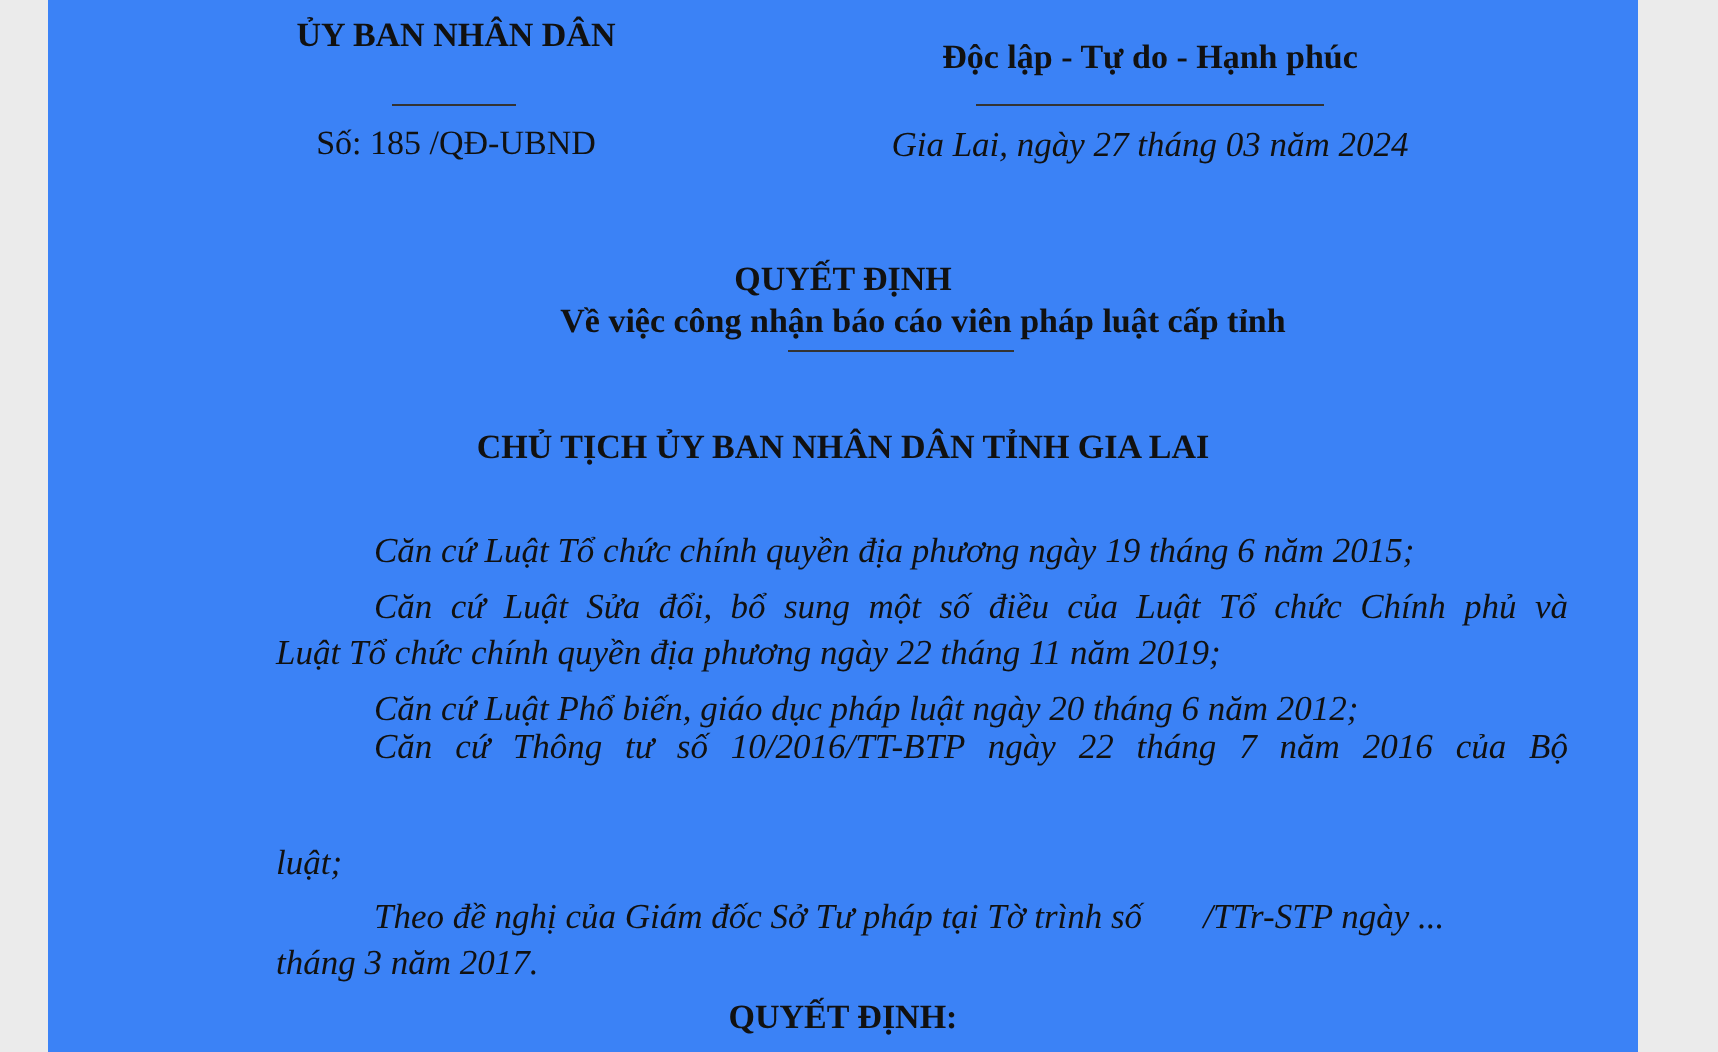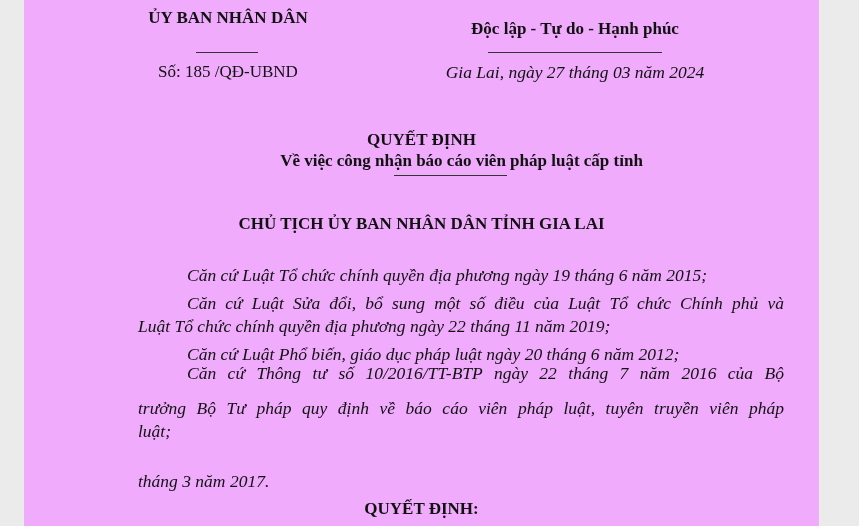--- a/index.html
+++ b/index.html
@@ -5,21 +5,21 @@
   html, body { margin: 0; padding: 0; }
   body {
     width: 859px; height: 526px; overflow: hidden;
     background: #ebebeb;
     font-family: "Liberation Serif", "DejaVu Serif", serif;
     color: #111;
     position: relative;
   }
   .page {
     position: absolute; left: 24px; top: 0; width: 795px; height: 526px;
-    background: #f0abfc;
+    background: #3b82f6;
   }
   .abs { position: absolute; white-space: nowrap; text-align: right; }
   .bold { font-weight: bold; }
   .ital { font-style: italic; }
   .center { text-align: center; }
   .rule { position: absolute; height: 1px; background: #333; }
 
   .hdr { font-size: 17px; line-height: 20px; font-weight: bold; }
   .body-p { font-size: 17.5px; font-style: italic; line-height: 23px; }
   .just-full { text-align: justify; text-align-last: justify; white-space: normal; }
@@ -44,19 +44,19 @@
   <div class="abs bold center" style="left:0; top:214px; width:795px; font-size:17px;">CHỦ TỊCH ỦY BAN NHÂN DÂN TỈNH GIA LAI</div>
 
   <div class="abs body-p" style="left:163px; top:264px;">Căn cứ Luật Tổ chức chính quyền địa phương ngày 19 tháng 6 năm 2015;</div>
 
   <div class="abs body-p just-full" style="left:163px; top:292px; width:597px;">Căn cứ Luật Sửa đổi, bổ sung một số điều của Luật Tổ chức Chính phủ và</div>
   <div class="abs body-p" style="left:114px; top:315px;">Luật Tổ chức chính quyền địa phương ngày 22 tháng 11 năm 2019;</div>
 
   <div class="abs body-p" style="left:163px; top:343px;">Căn cứ Luật Phổ biến, giáo dục pháp luật ngày 20 tháng 6 năm 2012;</div>
 
   <div class="abs body-p just-full" style="left:163px; top:362px; width:597px;">Căn cứ Thông tư số 10/2016/TT-BTP ngày 22 tháng 7 năm 2016 của Bộ</div>
-  <div class="abs body-p just-full" style="left:114px; top:397px; width:646px;">trưởng Bộ Tư pháp quy định về báo cáo viên pháp luật, tuyên truyền viên pháp</div>
   <div class="abs body-p" style="left:114px; top:420px;">luật;</div>
 
+  <div class="abs body-p" style="left:163px; top:447px; white-space:pre;">Theo đề nghị của Giám đốc Sở Tư pháp tại Tờ trình số       /TTr-STP ngày ...</div>
   <div class="abs body-p" style="left:114px; top:470px;">tháng 3 năm 2017.</div>
 
   <div class="abs bold center" style="left:0; top:499px; width:795px; font-size:17px;">QUYẾT ĐỊNH:</div>
 </div>
 
 </body></html>

